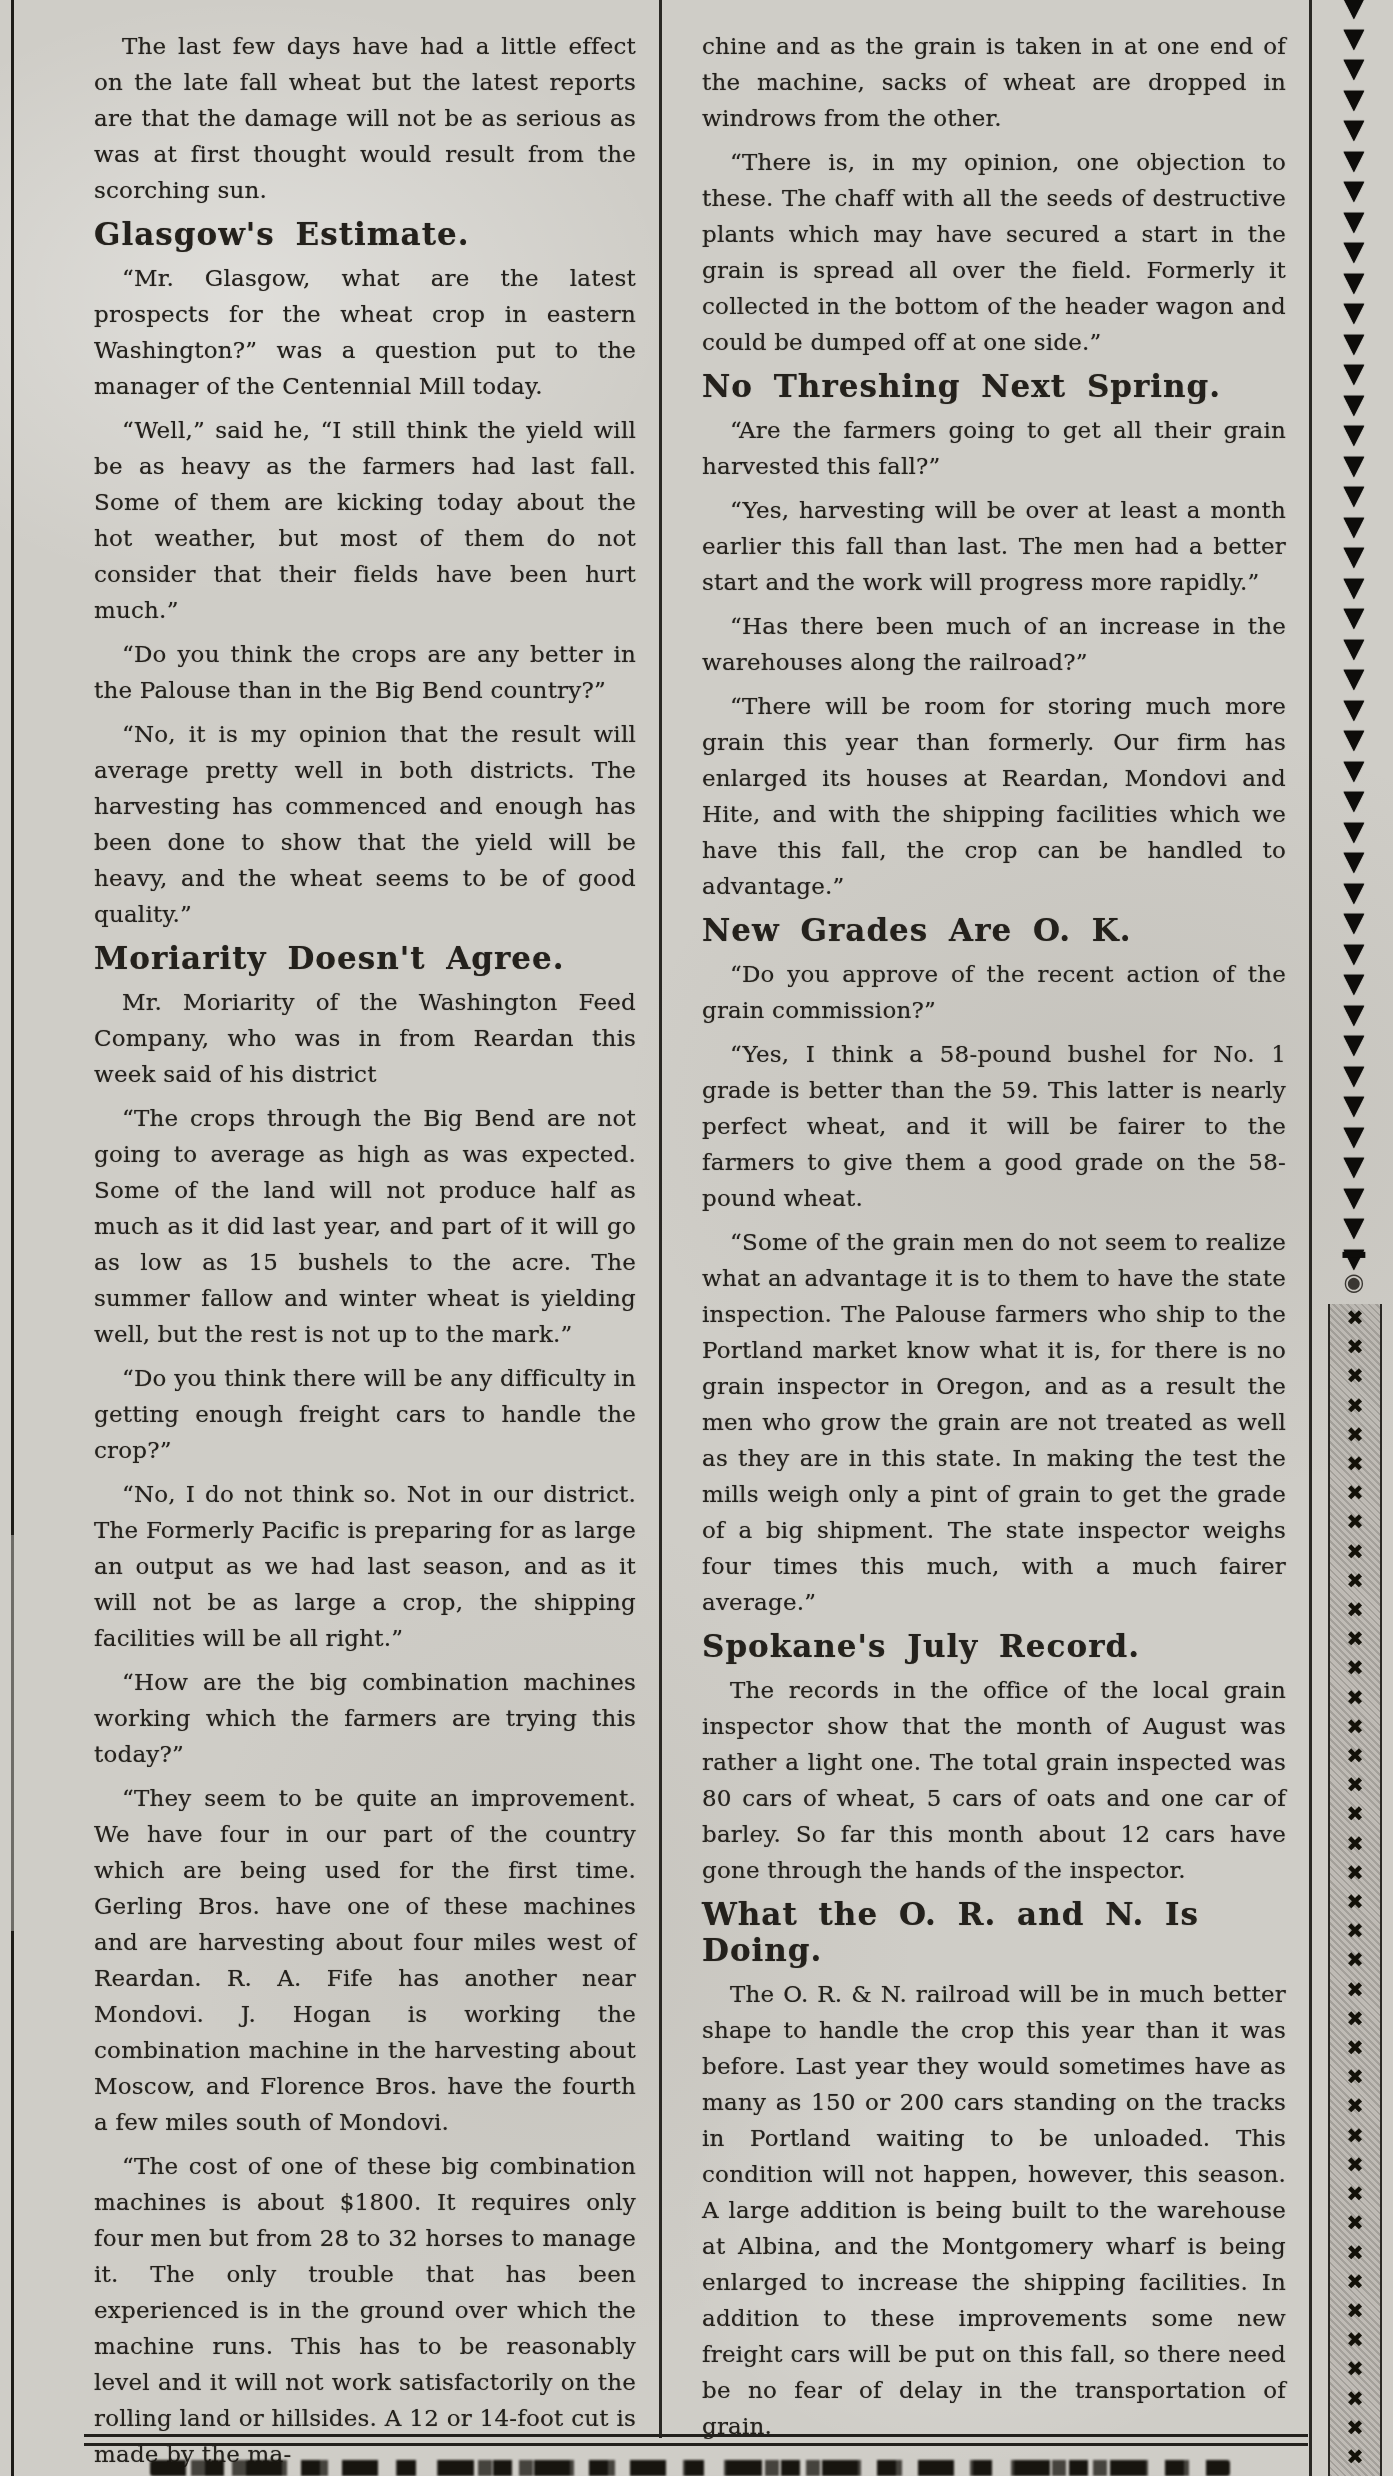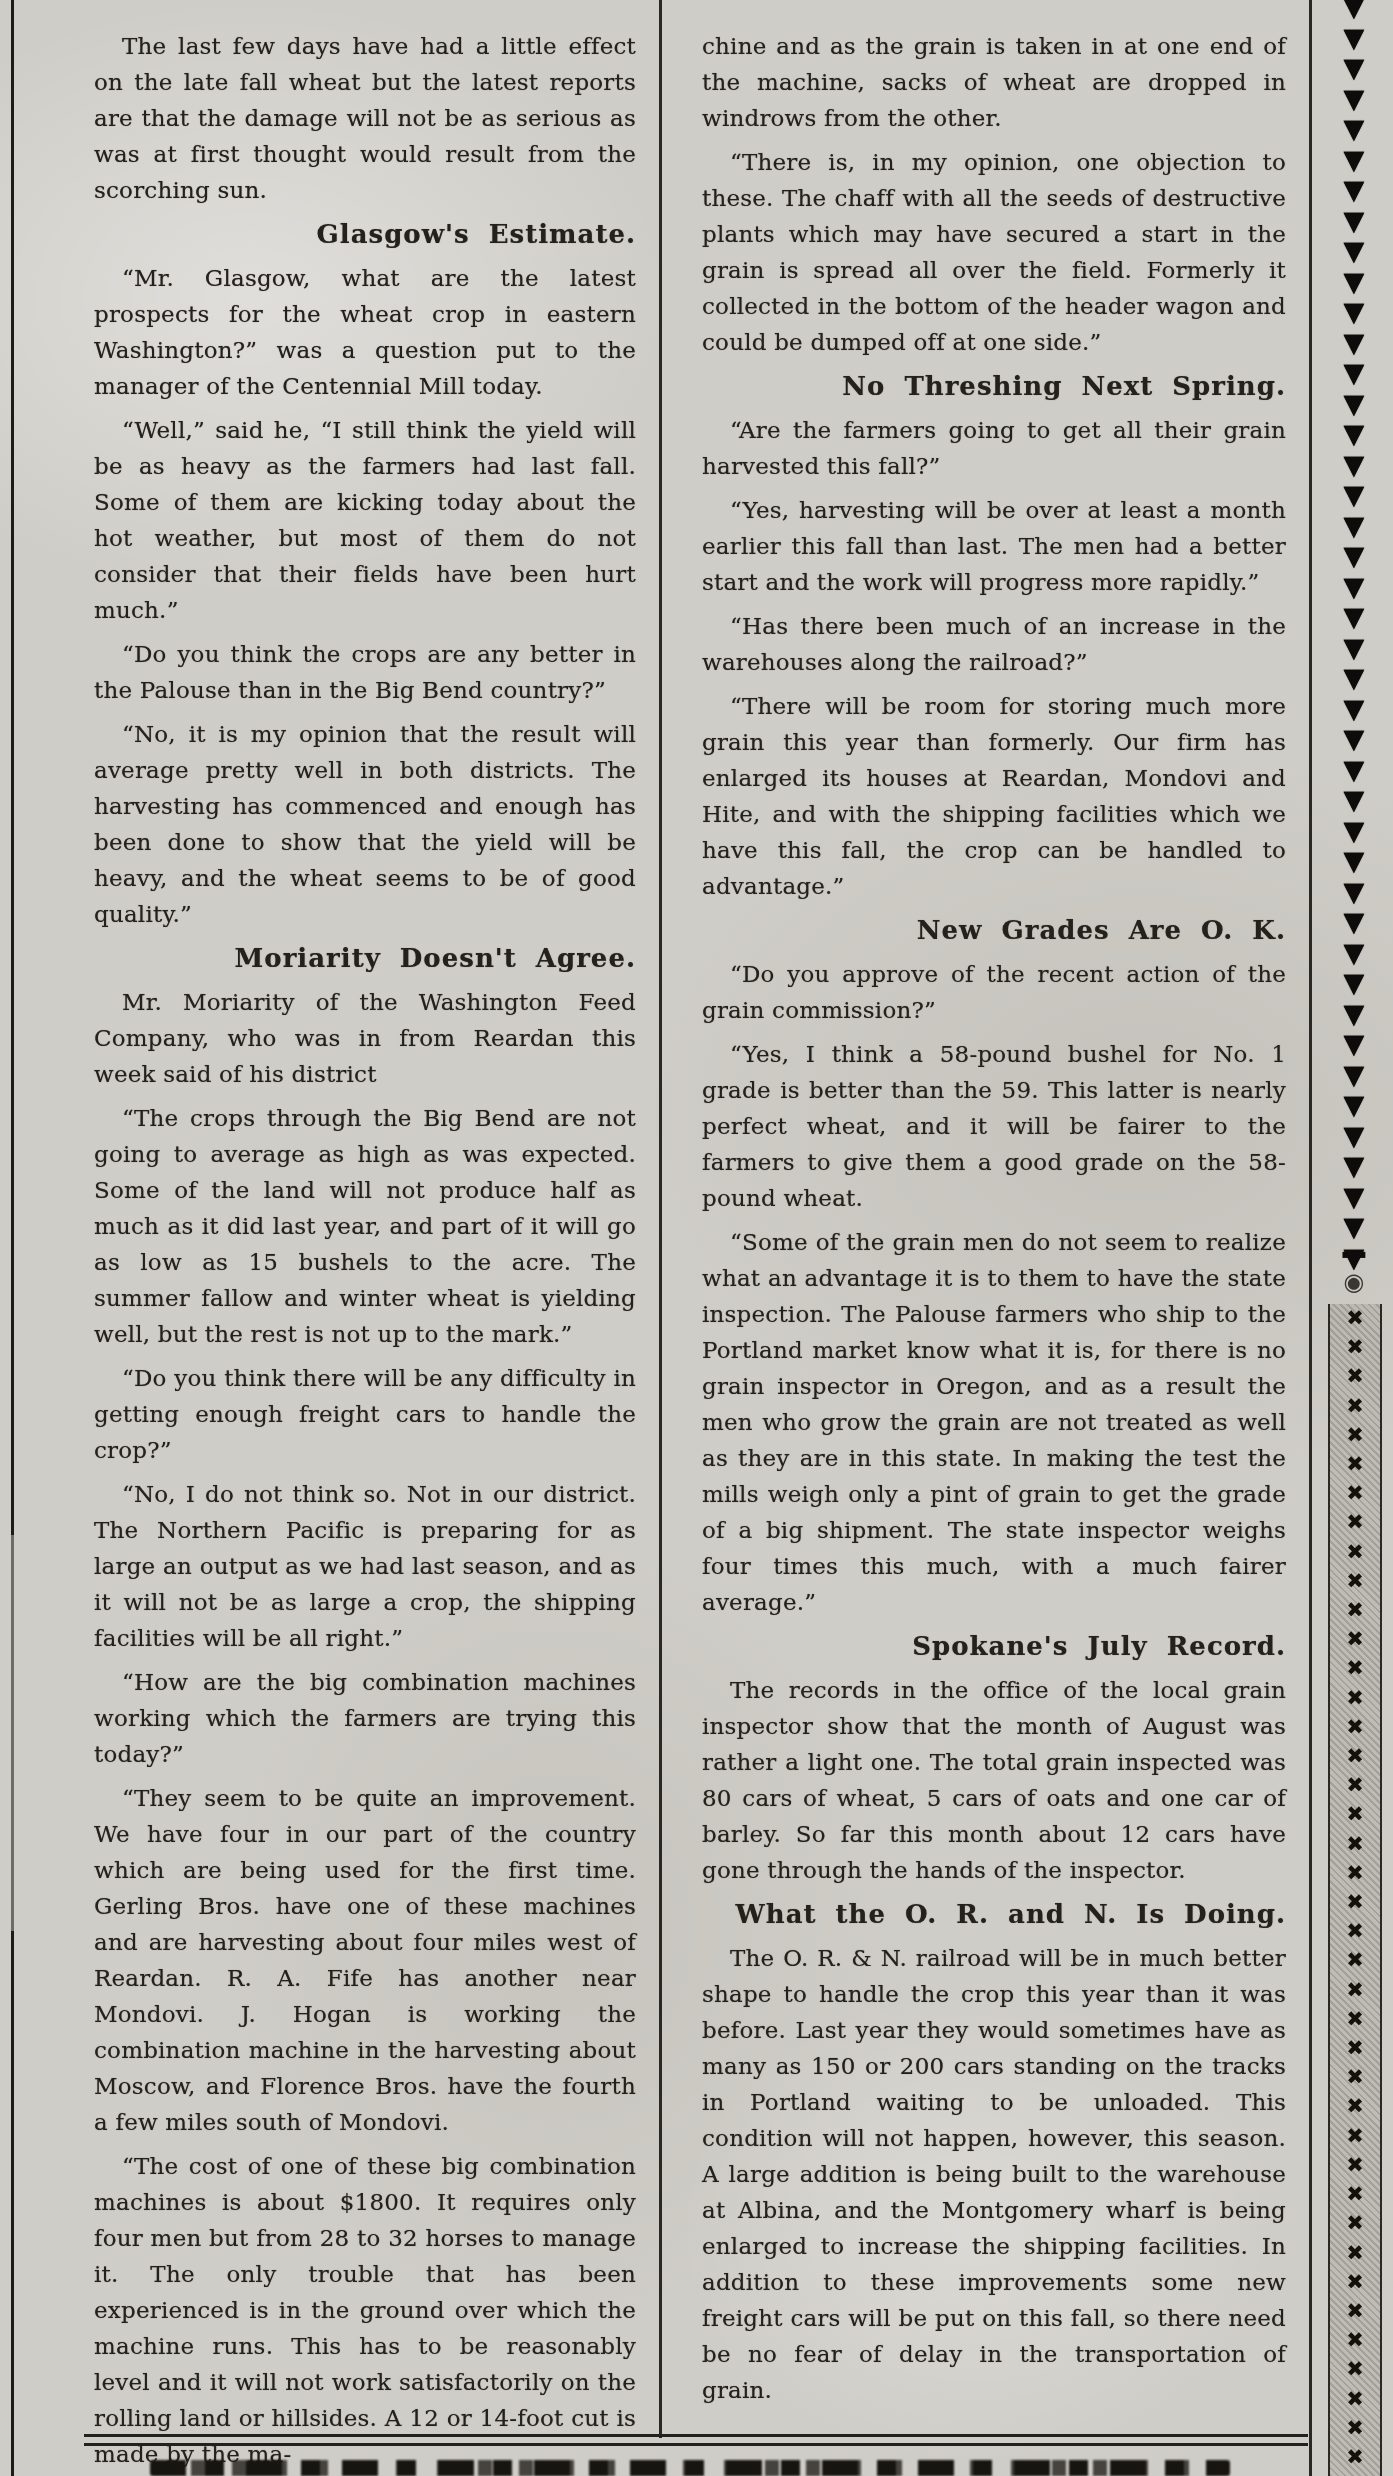--- a/index.html
+++ b/index.html
@@ -20,22 +20,22 @@
   .vrule{position:absolute;top:0;width:3px;background:#2a2824;}
   .vrule.left-edge{left:11px;height:2476px;background:linear-gradient(#1e1c18 0 62%, rgba(30,28,24,0.55) 62% 78%, #1e1c18 78%);}
   .vrule.col-divider{left:659px;height:2438px;}
   .vrule.right-edge{left:1309px;height:2476px;}
   .col{position:absolute;top:20px;text-align:justify;font-size:23px;line-height:36px;letter-spacing:0.2px;}
   .col p{margin:8px;text-indent:28px;text-shadow:0 0 1px rgba(20,18,14,0.45);}
   .col-a{left:86px;width:558px;}
   .col-b{left:694px;width:600px;}
   .subhead{
     margin:13px 0 9px;
-    text-align:right;text-indent:0 !important;
-    font-weight:bold;font-size:26px;
+    text-align:left;text-indent:0 !important;
+    font-weight:bold;font-size:31px;
     word-spacing:9px;letter-spacing:1px;
     text-shadow:0 0 1px rgba(10,9,7,0.6);
   }
   
   .orn-chevrons{
     position:absolute;left:1322px;top:-8px;width:64px;
     text-align:center;white-space:pre-line;
     font-family:"DejaVu Sans", sans-serif;
     font-size:27px;line-height:30.5px;color:#0d0c0a;
     text-shadow:0 0 1px #000;
@@ -88,21 +88,21 @@
     <p>The last few days have had a little effect on the late fall wheat but the latest reports are that the damage will not be as serious as was at first thought would result from the scorching sun.</p>
     <p class="subhead">Glasgow's Estimate.</p>
     <p>“Mr. Glasgow, what are the latest prospects for the wheat crop in eastern Washington?” was a question put to the manager of the Centennial Mill today.</p>
     <p>“Well,” said he, “I still think the yield will be as heavy as the farmers had last fall. Some of them are kicking today about the hot weather, but most of them do not consider that their fields have been hurt much.”</p>
     <p>“Do you think the crops are any better in the Palouse than in the Big Bend country?”</p>
     <p>“No, it is my opinion that the result will average pretty well in both districts. The harvesting has commenced and enough has been done to show that the yield will be heavy, and the wheat seems to be of good quality.”</p>
     <p class="subhead">Moriarity Doesn't Agree.</p>
     <p>Mr. Moriarity of the Washington Feed Company, who was in from Reardan this week said of his district</p>
     <p>“The crops through the Big Bend are not going to average as high as was expected. Some of the land will not produce half as much as it did last year, and part of it will go as low as 15 bushels to the acre. The summer fallow and winter wheat is yielding well, but the rest is not up to the mark.”</p>
     <p>“Do you think there will be any difficulty in getting enough freight cars to handle the crop?”</p>
-    <p>“No, I do not think so. Not in our district. The Northern Pacific is preparing for as large an output as we had last season, and as it will not be as large a crop, the shipping facilities will be all right.”</p>
+    <p>“No, I do not think so. Not in our district. The Formerly Pacific is preparing for as large an output as we had last season, and as it will not be as large a crop, the shipping facilities will be all right.”</p>
     <p>“How are the big combination machines working which the farmers are trying this today?”</p>
     <p>“They seem to be quite an improvement. We have four in our part of the country which are being used for the first time. Gerling Bros. have one of these machines and are harvesting about four miles west of Reardan.  R. A. Fife has another near Mondovi. J. Hogan is working the combination machine in the harvesting about Moscow, and Florence Bros. have the fourth a few miles south of Mondovi.</p>
     <p>“The cost of one of these big combination machines is about $1800.  It requires only four men but from 28 to 32 horses to manage it.  The only trouble that has been experienced is in the ground over which the machine runs.  This has to be reasonably level and it will not work satisfactorily on the rolling land or hillsides. A 12 or 14-foot cut is made by the ma-</p>
   </div>
 
   <div class="col col-b">
     <p style="text-indent:0;">chine and as the grain is taken in at one end of the machine, sacks of wheat are dropped in windrows from the other.</p>
     <p>“There is, in my opinion, one objection to these.  The chaff with all the seeds of destructive plants which may have secured a start in the grain is spread all over the field.  Formerly it collected in the bottom of the header wagon and could be dumped off at one side.”</p>
     <p class="subhead">No Threshing Next Spring.</p>
     <p>“Are the farmers going to get all their grain harvested this fall?”</p>

